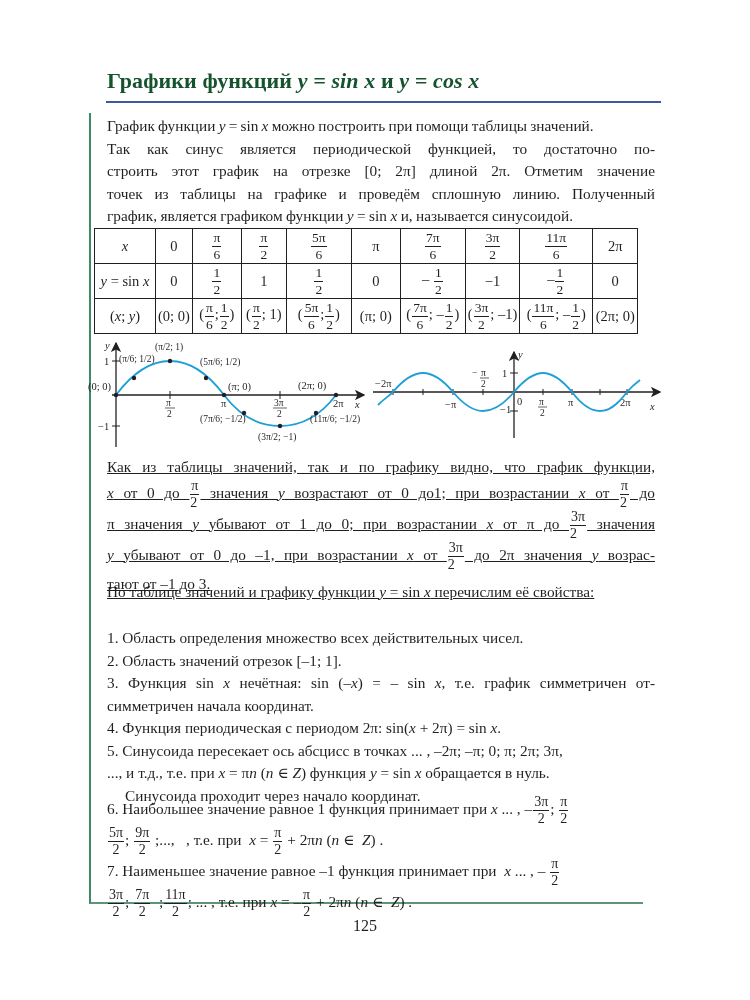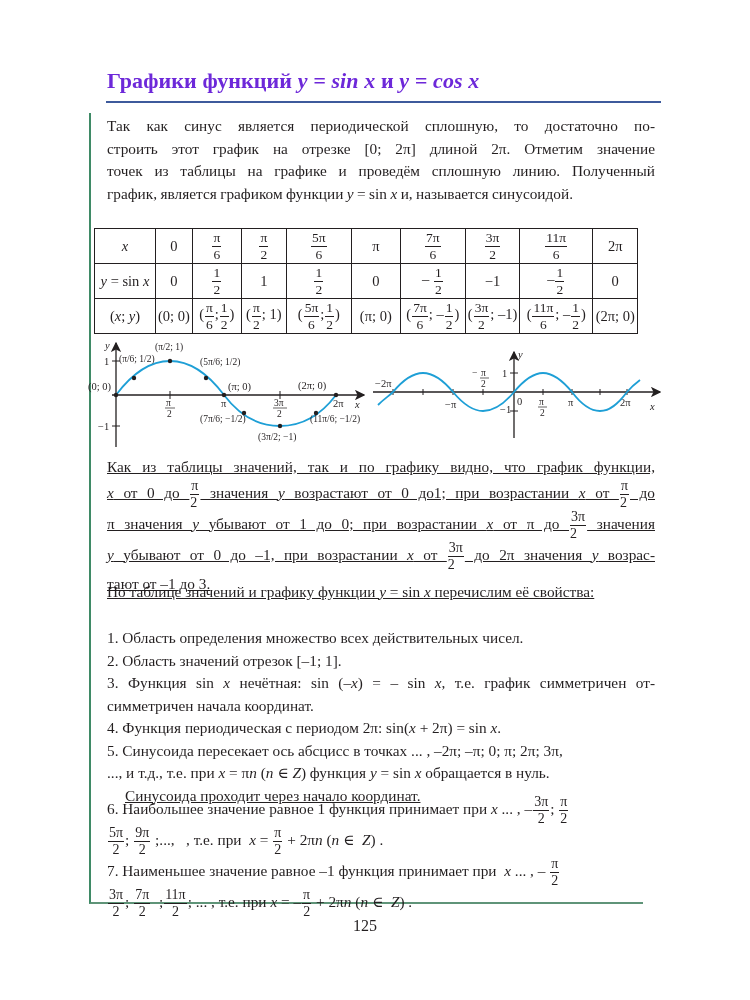--- a/index.html
+++ b/index.html
@@ -1,17 +1,17 @@
 <!DOCTYPE html>
 <html><head>
 <meta charset="utf-8">
 <style>
   html,body{margin:0;padding:0;background:#fff;}
   body{width:750px;height:1000px;position:relative;overflow:hidden;font-family:"Liberation Serif","DejaVu Serif",serif;color:#231f20;}
-  .title{position:absolute;left:107px;top:68px;font-size:22px;font-weight:bold;color:#6d28d9;letter-spacing:0.1px;}
+  .title{position:absolute;left:107px;top:68px;font-size:22px;font-weight:bold;color:#14532d;letter-spacing:0.1px;}
   .title i{font-style:italic;}
   .title-rule{position:absolute;left:106px;top:101px;width:555px;height:2px;background:#3d5a9c;}
   .frame{position:absolute;left:89px;top:113px;width:552px;height:789px;border-left:2px solid #3f8a66;border-bottom:2.5px solid #5f9478;}
   .p{position:absolute;left:107px;width:548px;font-size:15.3px;line-height:22.5px;text-align:justify;}
   .p i{font-style:italic;}
   .line{white-space:nowrap;}
   .just{text-align:justify;text-align-last:justify;}
   .frac{display:inline-block;vertical-align:middle;text-align:center;line-height:1;margin:0 1px;}
   .frac span{display:block;font-size:14px;}
   .frac .num{border-bottom:1px solid #231f20;padding:0 1px 1px;}
@@ -26,21 +26,22 @@
 </head>
 <body>
 
 <div class="title">
   <span>Графики функций </span><i>y = sin x</i><span> и </span><i>y = cos x</i>
 </div>
 <div class="title-rule"></div>
 <div class="frame"></div>
 
 <div class="p" style="top:115px;">
-  <div class="line just">Так как синус является периодической сплошную, то достаточно по-</div>
+  <div class="line" style="word-spacing:-0.6px;">График функции <i>y</i> = sin <i>x</i> можно построить при помощи таблицы значений.</div>
+  <div class="line just">Так как синус является периодической функцией, то достаточно по-</div>
   <div class="line just">строить этот график на отрезке [0; 2π] длиной 2π. Отметим значение</div>
   <div class="line just">точек из таблицы на графике и проведём сплошную линию. Полученный</div>
   <div class="line" style="word-spacing:-0.4px;">график, является графиком функции <i>y</i> = sin <i>x</i> и, называется синусоидой.</div>
 </div>
 
 <table class="vals">
   <tbody>
       <tr>
     <td class="hdr"><i>x</i></td>
     <td style="width:30px">0</td>
@@ -179,21 +180,21 @@
 </div>
 
 <div class="p" style="top:627px;line-height:22.5px;">
   <div class="line">1. Область определения множество всех действительных чисел.</div>
   <div class="line">2. Область значений отрезок [–1; 1].</div>
   <div class="line just">3. Функция sin <i>x</i> нечётная: sin (–<i>x</i>) = – sin <i>x</i>, т.е. график симметричен от-</div>
   <div class="line">симметричен начала координат.</div>
   <div class="line">4. Функция периодическая с периодом 2π: sin(<i>x</i> + 2π) = sin <i>x</i>.</div>
   <div class="line">5. Синусоида пересекает ось абсцисс в точках ... , –2π; –π; 0; π; 2π; 3π,</div>
   <div class="line">..., и т.д., т.е. при <i>x</i> = π<i>n</i> (<i>n</i> ∈ <i>Z</i>) функция <i>y</i> = sin <i>x</i> обращается в нуль.</div>
-  <div class="line" style="padding-left:18px;text-decoration:underline;">Синусоида проходит через начало координат.</div>
+  <div class="line" style="padding-left:18px;">Синусоида проходит через начало координат.</div>
 </div>
 
 <div class="p" style="top:787px;line-height:19px;margin-top:8px;">
   <div class="line">6. Наибольшее значение равное 1 функция принимает при <i>x</i> ... , –<span class="frac"><span class="num">3π</span><span class="den">2</span></span>; <span class="frac"><span class="num">π</span><span class="den">2</span></span></div>
   <div class="line"><span class="frac"><span class="num">5π</span><span class="den">2</span></span>; <span class="frac"><span class="num">9π</span><span class="den">2</span></span> ;...,&nbsp;&nbsp; , т.е. при&nbsp; <i>x</i> = <span class="frac"><span class="num">π</span><span class="den">2</span></span> + 2π<i>n</i> (<i>n</i> ∈&nbsp; <i>Z</i>) .</div>
   <div class="line">7. Наименьшее значение равное –1 функция принимает при&nbsp; <i>x</i> ... , – <span class="frac"><span class="num">π</span><span class="den">2</span></span></div>
   <div class="line"><span class="frac"><span class="num">3π</span><span class="den">2</span></span>; <span class="frac"><span class="num">7π</span><span class="den">2</span></span> &nbsp;;<span class="frac"><span class="num">11π</span><span class="den">2</span></span>; ... , т.е. при <i>x</i> = –<span class="frac"><span class="num">π</span><span class="den">2</span></span> + 2π<i>n</i> (<i>n</i> ∈&nbsp; <i>Z</i>) .</div>
 </div>
 
 <div class="pnum">125</div>

